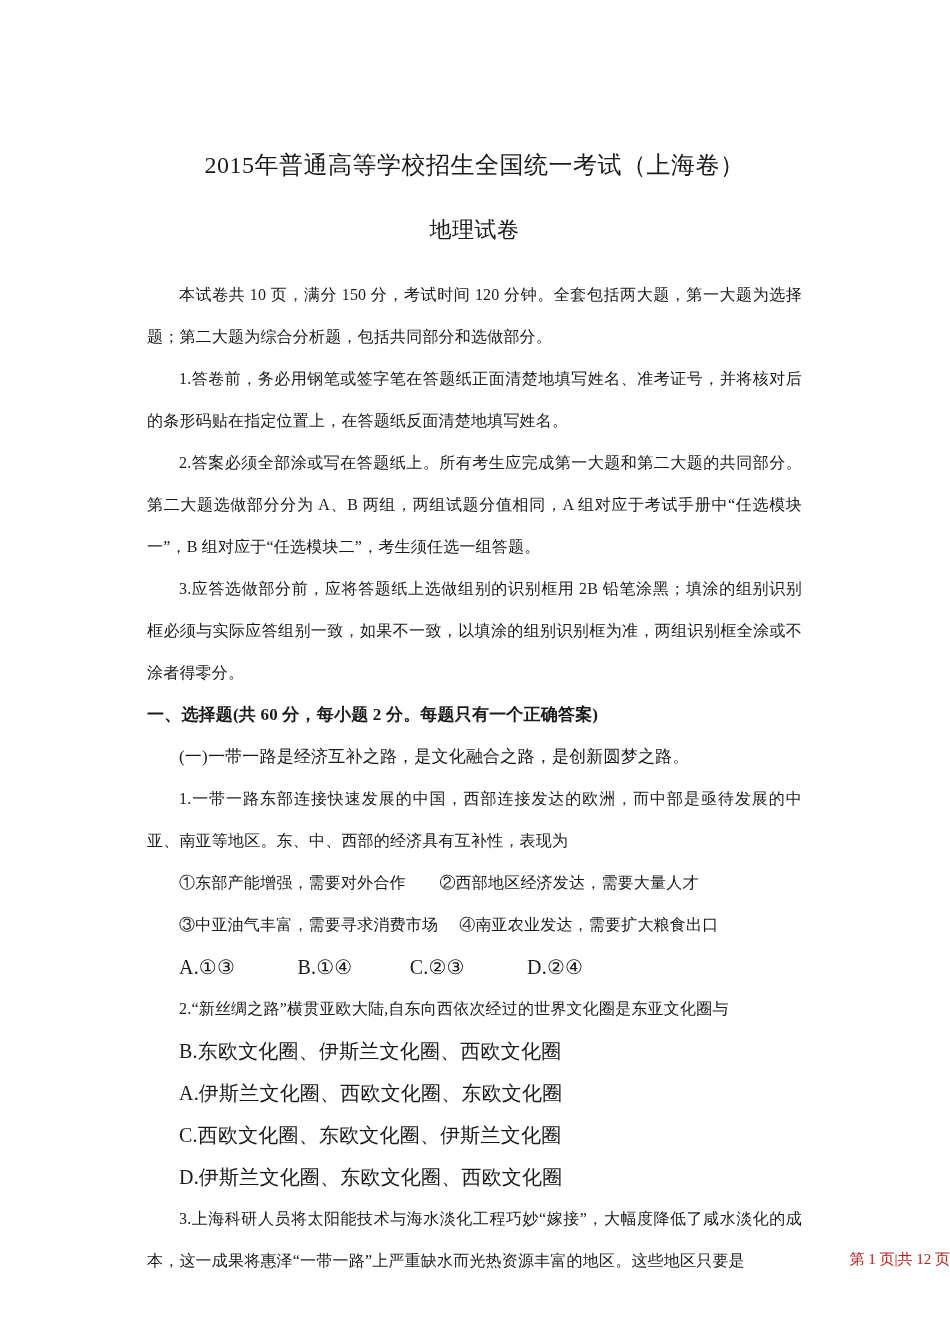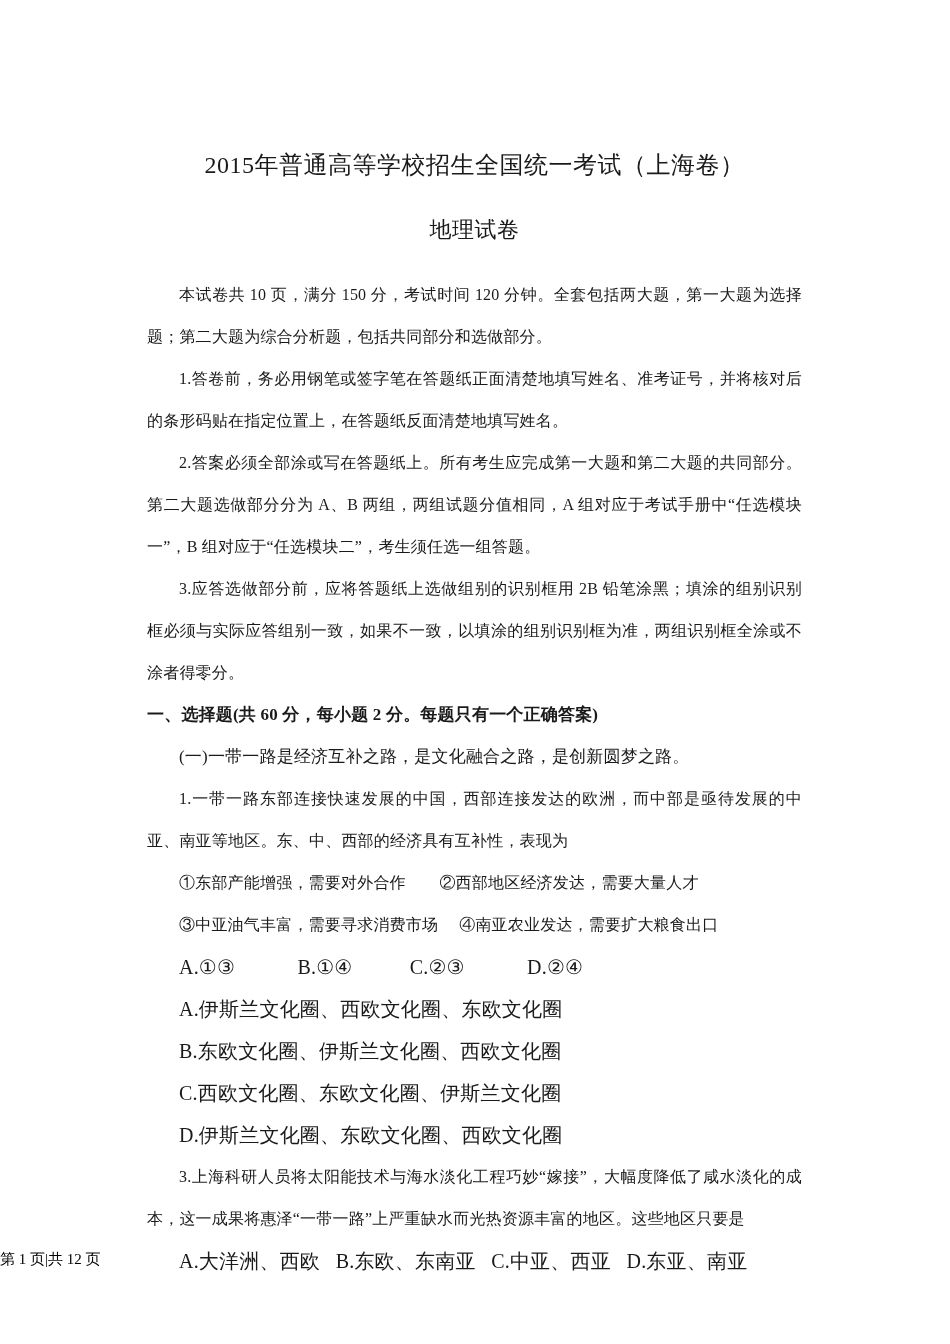--- a/index.html
+++ b/index.html
@@ -114,24 +114,24 @@
     white-space: pre;
     letter-spacing: 0.2px;
   }
 
   
   .page-footer {
     position: absolute;
     left: 0;
     right: 0;
     top: 1248px;
-    text-align: left;
+    text-align: right;
     font-size: 15px;
     line-height: 22px;
-    color: #000000;
+    color: #b91c1c;
   }
 </style>
 </head>
 <body>
 
 <div class="page">
   <div class="content">
 
     <h1 class="doc-title">2015年普通高等学校招生全国统一考试（上海卷）</h1>
     <h2 class="doc-subtitle">地理试卷</h2>
@@ -147,22 +147,23 @@
     <h4 class="sub-heading">(一)一带一路是经济互补之路，是文化融合之路，是创新圆梦之路。</h4>
 
     <div class="q-block">
       <p class="q-stem">1.一带一路东部连接快速发展的中国，西部连接发达的欧洲，而中部是亟待发展的中亚、南亚等地区。东、中、西部的经济具有互补性，表现为</p>
       <p class="q-line">①东部产能增强，需要对外合作        ②西部地区经济发达，需要大量人才</p>
       <p class="q-line">③中亚油气丰富，需要寻求消费市场     ④南亚农业发达，需要扩大粮食出口</p>
       <p class="opt-line">A.①③            B.①④           C.②③            D.②④</p>
     </div>
 
     <div class="q-block">
+      <p class="q-stem">2.“新丝绸之路”横贯亚欧大陆,自东向西依次经过的世界文化圈是东亚文化圈与</p>
+      <p class="opt-line">B.东欧文化圈、伊斯兰文化圈、西欧文化圈</p>
       <p class="opt-line">A.伊斯兰文化圈、西欧文化圈、东欧文化圈</p>
-      <p class="opt-line">B.东欧文化圈、伊斯兰文化圈、西欧文化圈</p>
       <p class="opt-line">C.西欧文化圈、东欧文化圈、伊斯兰文化圈</p>
       <p class="opt-line">D.伊斯兰文化圈、东欧文化圈、西欧文化圈</p>
     </div>
 
     <div class="q-block">
       <p class="q-stem">3.上海科研人员将太阳能技术与海水淡化工程巧妙“嫁接”，大幅度降低了咸水淡化的成本，这一成果将惠泽“一带一路”上严重缺水而光热资源丰富的地区。这些地区只要是</p>
       <p class="opt-line">A.大洋洲、西欧   B.东欧、东南亚   C.中亚、西亚   D.东亚、南亚</p>
     </div>
 
   </div>

